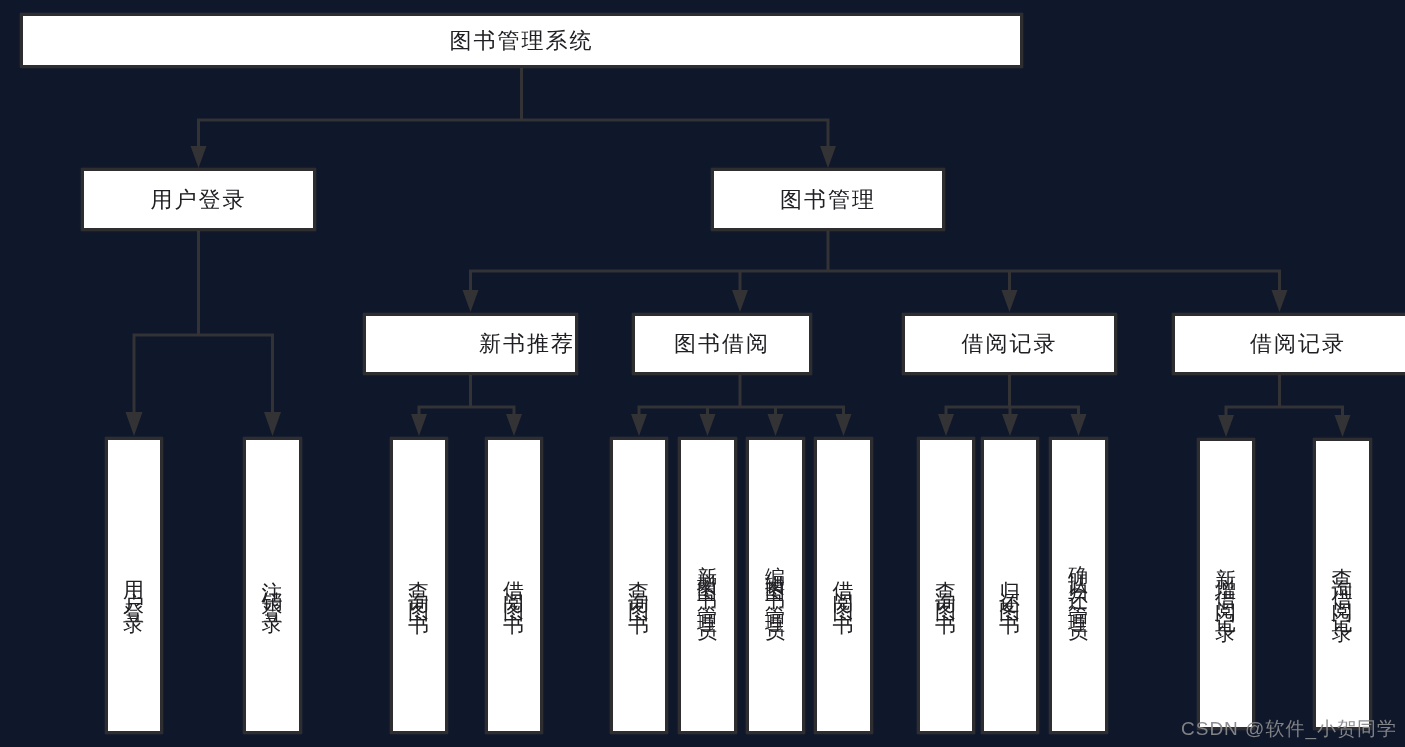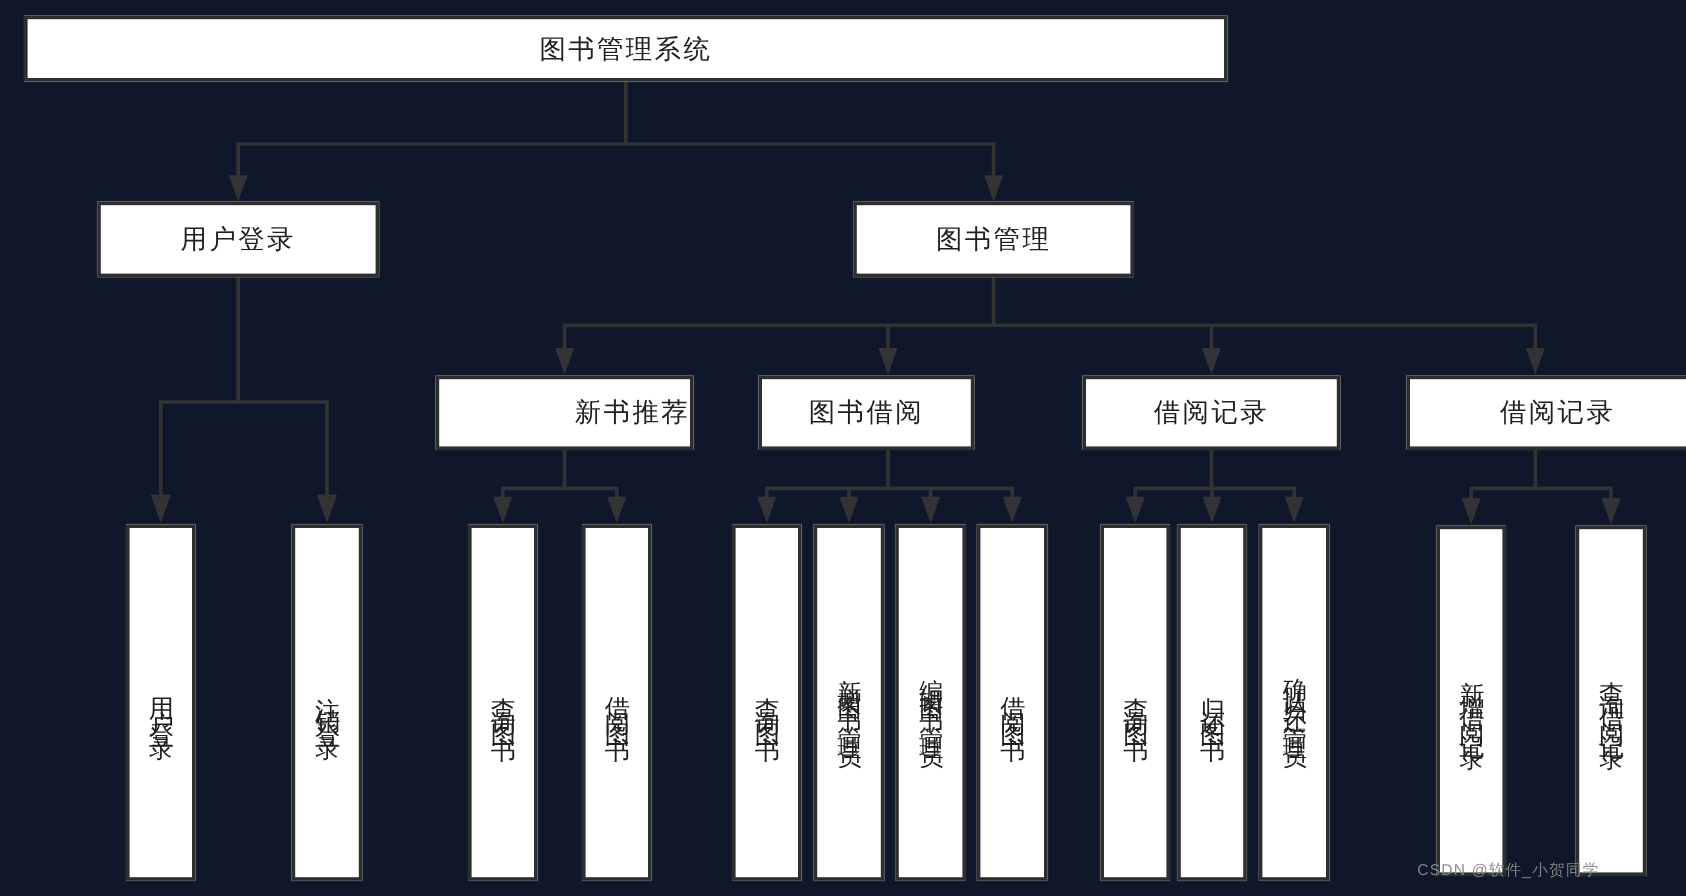--- a/index.html
+++ b/index.html
@@ -13,21 +13,21 @@
     border:3px solid #2e2e31;display:flex;align-items:center;justify-content:center;
     box-shadow:0 0 2px rgba(80,80,80,.45);
   }
   .hlabel{font-size:22px;letter-spacing:2px;white-space:nowrap;}
   .vtext{
     writing-mode:vertical-rl;text-orientation:mixed;
     font-size:21px;letter-spacing:11px;line-height:1.1;white-space:nowrap;
   }
   .vtext.tight{font-size:20px;letter-spacing:8px;}
   .watermark{
-    position:absolute;left:1181px;top:716px;font-size:13px;letter-spacing:1px;
+    position:absolute;left:1181px;top:716px;font-size:19px;letter-spacing:1px;
     color:rgba(136,136,138,0.95);white-space:nowrap;z-index:5;
   }
   
   .n-root{left:20px;top:13px;width:1003px;height:55px;}
   .n-l2a{left:81px;top:168px;width:235px;height:63px;}
   .n-l2b{left:711px;top:168px;width:234px;height:63px;}
   .n-l3a{left:363px;top:313px;width:215px;height:62px;justify-content:flex-end;}
   .n-l3b{left:632px;top:313px;width:180px;height:62px;}
   .n-l3c{left:902px;top:313px;width:215px;height:62px;}
   .n-l3d{left:1172px;top:313px;width:252px;height:62px;}

